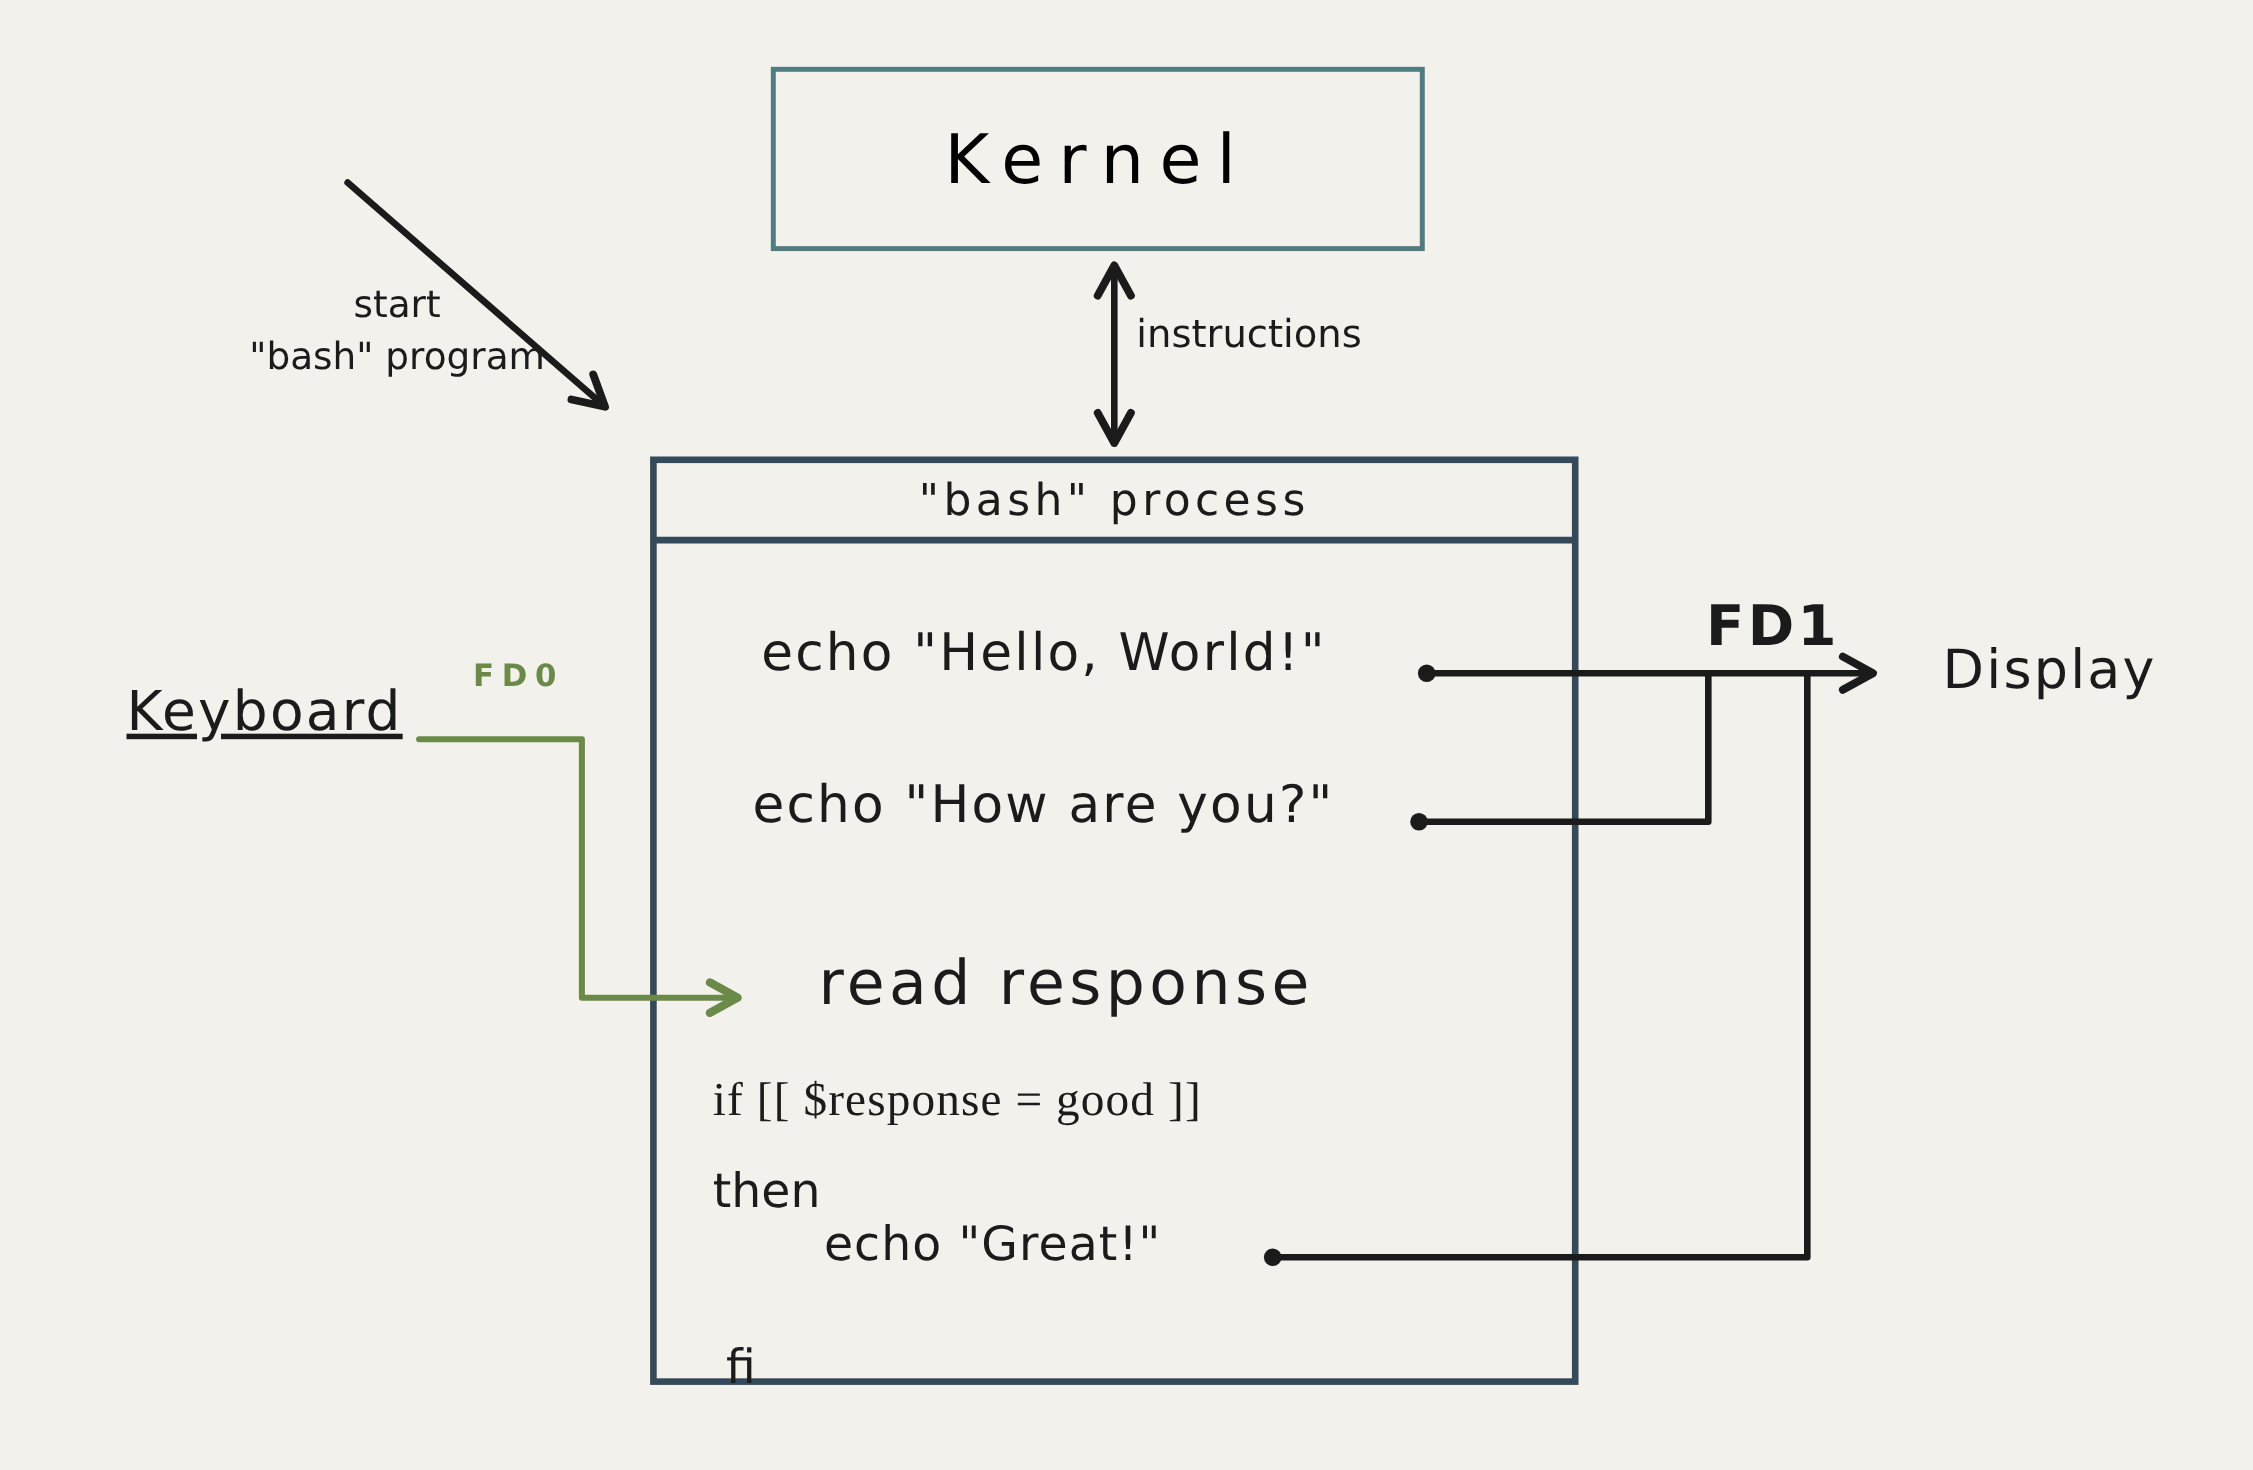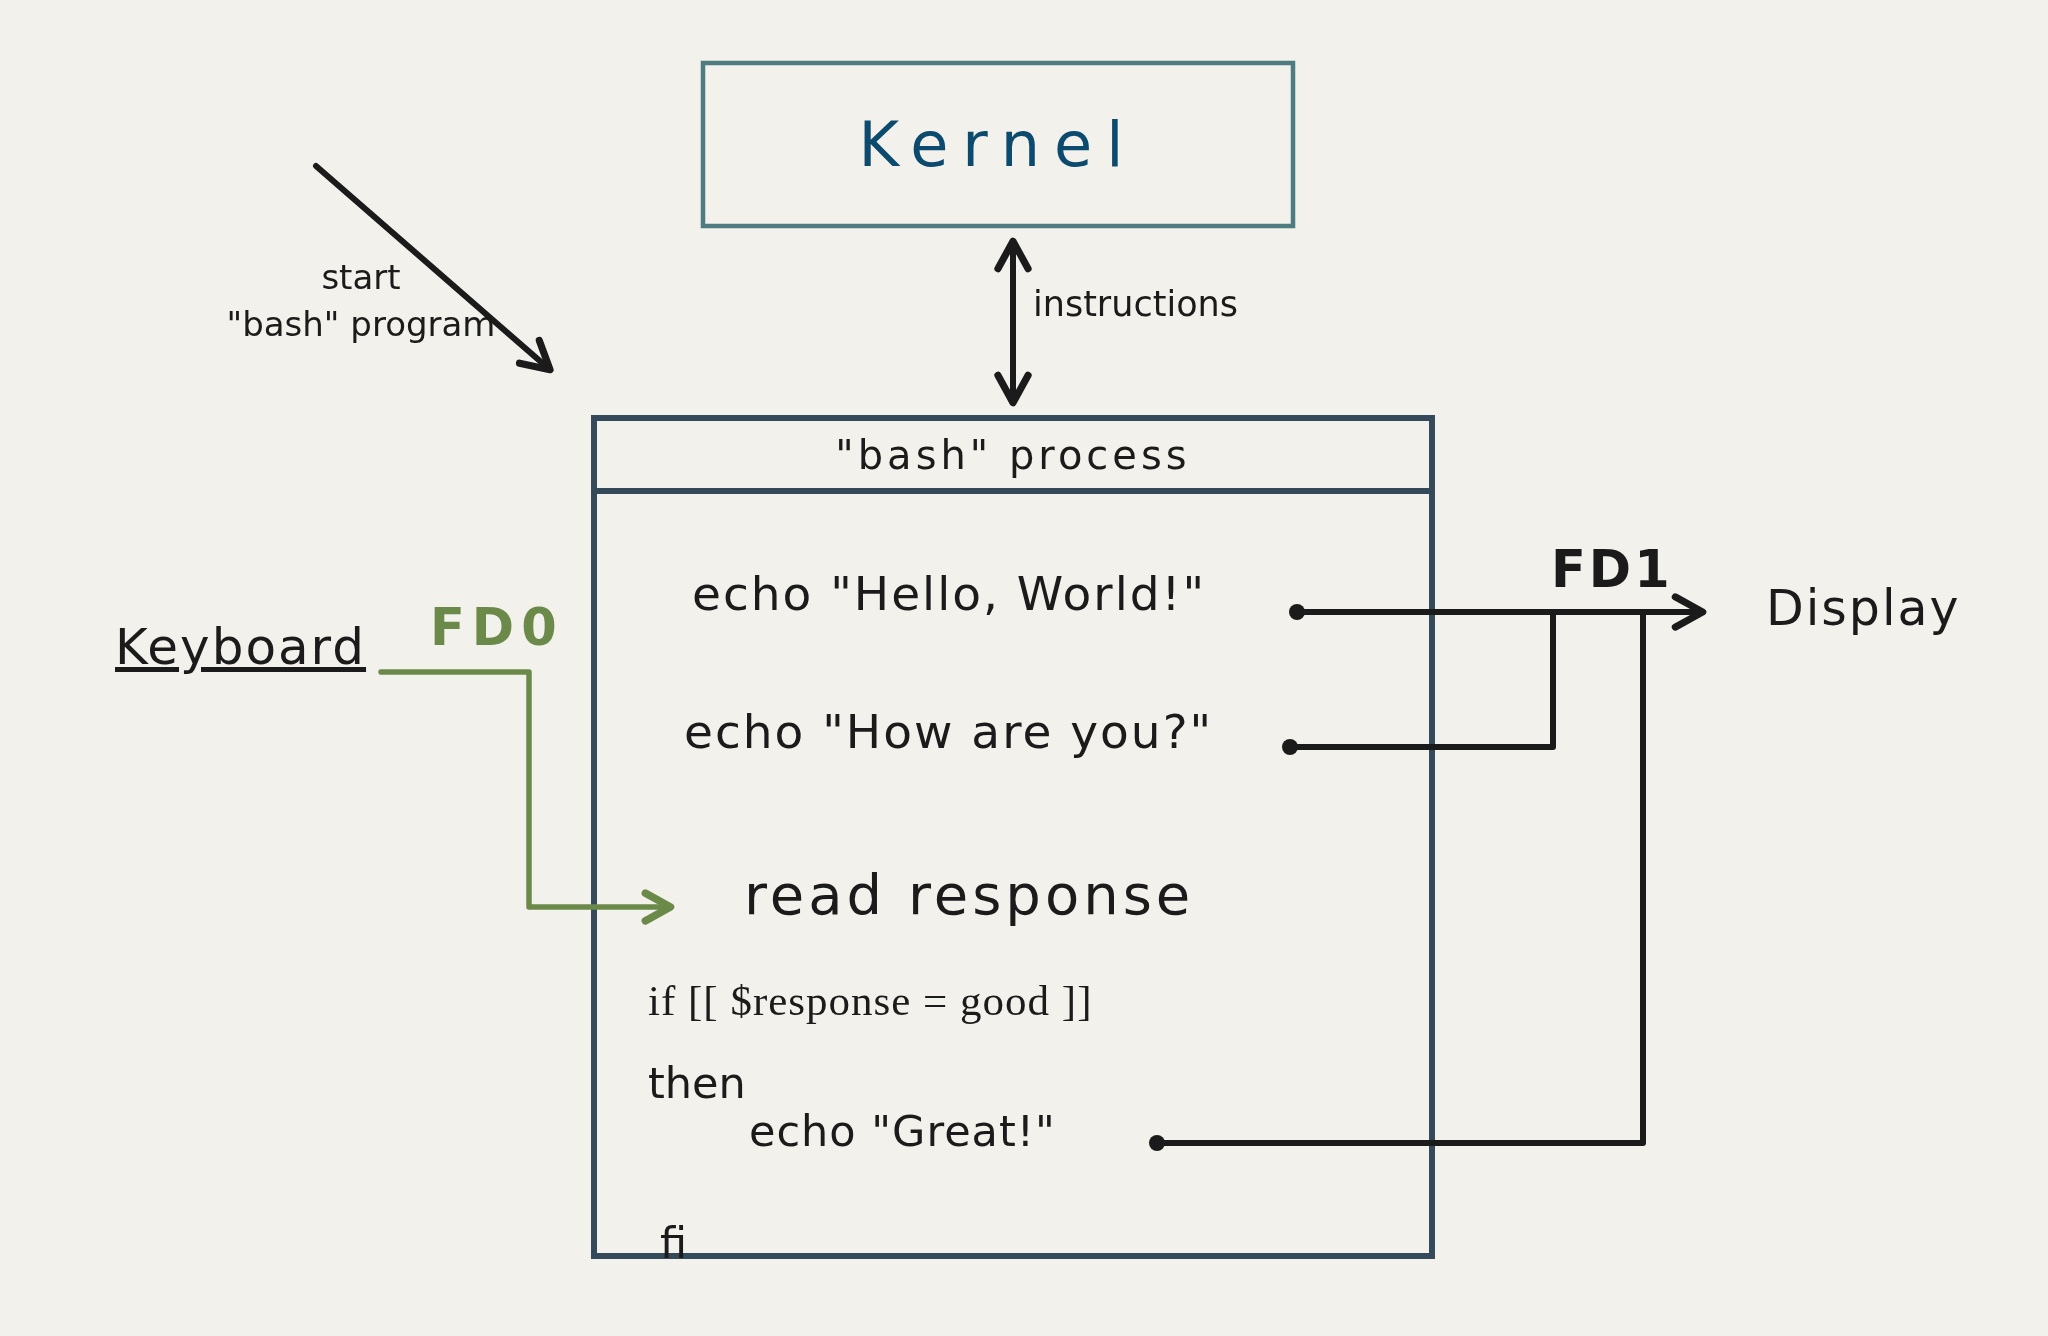--- a/index.html
+++ b/index.html
@@ -10,42 +10,42 @@
     font-family:"DejaVu Sans", sans-serif;
     color:#1b1b1b;
     overflow:hidden;
   }
   .canvas svg{position:absolute;left:0;top:0;}
   .lbl{position:absolute;white-space:nowrap;color:#1b1b1b;}
 
   .kernel-title{
     left:703px;top:63px;width:590px;height:163px;
     display:flex;align-items:center;justify-content:center;
-    font-size:62px;letter-spacing:14px;color:#0c4a6e;font-weight:500;
+    font-size:62px;letter-spacing:14px;color:#000000;font-weight:500;
   }
   .start-label{
     left:216px;top:254px;width:290px;
     text-align:center;font-size:34px;line-height:47px;white-space:normal;
   }
   .instructions-label{left:1033px;top:284px;font-size:35px;}
   .process-title{
     left:594px;top:418px;width:838px;height:73px;
     display:flex;align-items:center;justify-content:center;
     font-size:40px;letter-spacing:4px;
   }
   .code-hello{left:692px;top:566px;font-size:47px;letter-spacing:2px;}
   .code-how{left:684px;top:704px;font-size:47px;letter-spacing:2px;}
   .code-read{left:744px;top:862px;font-size:56px;letter-spacing:4px;}
   .code-if{left:648px;top:976px;font-size:43px;letter-spacing:1px;font-family:Liberation Serif, serif;}
   .code-then{left:648px;top:1058px;font-size:43px;}
   .code-great{left:749px;top:1106px;font-size:43px;letter-spacing:1px;}
   .code-fi{left:660px;top:1186px;font-size:43px;margin-top:32px;}
   .keyboard-label{left:115px;top:618px;font-size:50px;letter-spacing:2px;text-decoration:underline;}
   .display-label{left:1766px;top:580px;font-size:49px;letter-spacing:2px;}
-  .fd0-label{left:430px;top:598px;font-size:51px;font-weight:bold;color:#6b8a4a;letter-spacing:7px;}
+  .fd0-label{left:430px;top:598px;font-size:28px;font-weight:bold;color:#6b8a4a;letter-spacing:7px;}
   .fd1-label{left:1551px;top:540px;font-size:51px;font-weight:bold;letter-spacing:3px;}
   .caption{left:858px;top:1268px;font-size:33px;letter-spacing:2px;word-spacing:16px;}
 </style>
 </head>
 <body>
 
 <div class="canvas">
 
   <svg width="2048" height="1336" viewBox="0 0 2048 1336">
     <defs>

